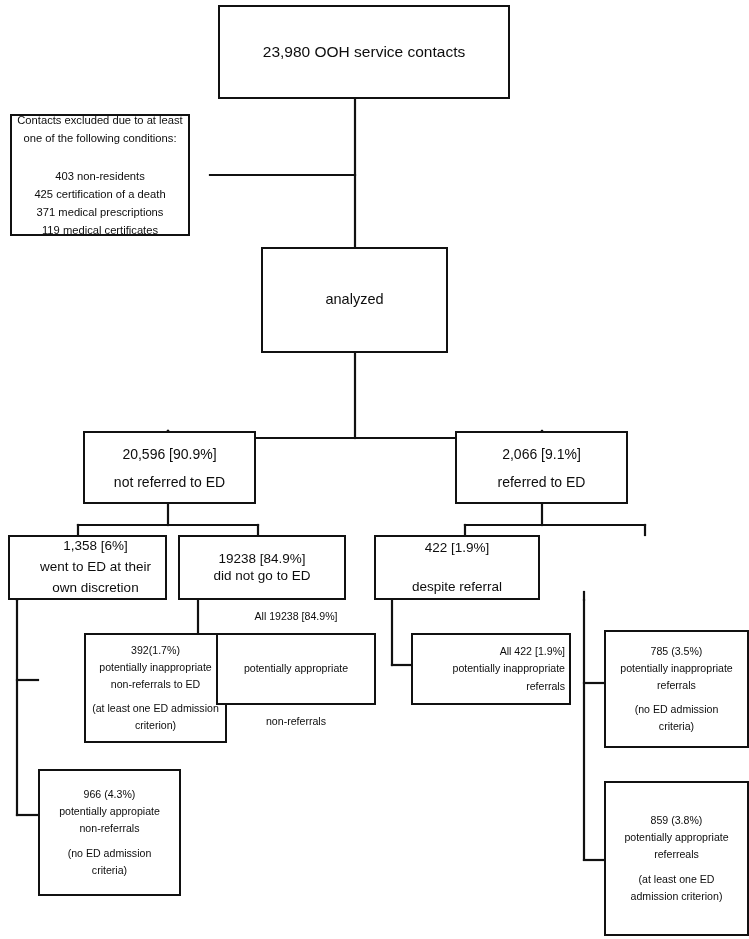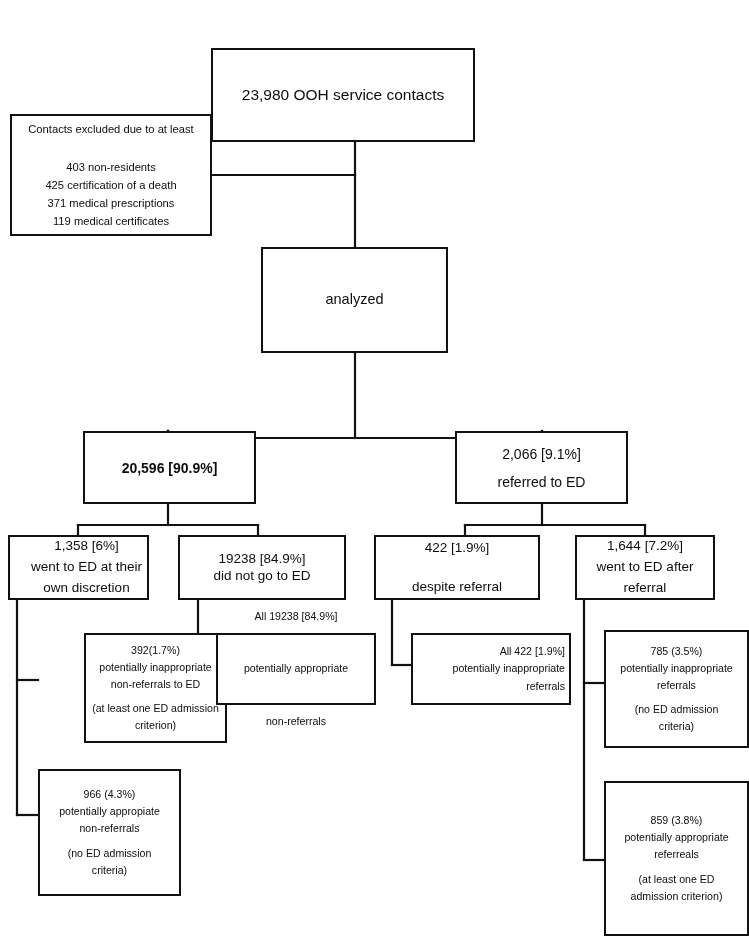--- a/index.html
+++ b/index.html
@@ -101,66 +101,63 @@
       <path d="M392,600 L392,665"></path>
       <path d="M392,665 L411,665"></path>
 
       <path d="M584,600 L584,860"></path>
       <path d="M584,600 L584,592"></path>
       <path d="M584,683 L604,683"></path>
       <path d="M584,860 L604,860"></path>
     </g>
   </svg>
 
-  <div class="node t-root" style="left:211px; top:5px; width:264px; height:94px;margin-top:43px;">
+  <div class="node t-root" style="left:218px; top:5px; width:292px; height:94px;">
     <span class="line">23,980 OOH service contacts</span>
   </div>
 
-  <div class="node t-excl" style="left:10px; top:114px; width:202px; height:122px;">
+  <div class="node t-excl" style="left:10px; top:114px; width:180px; height:122px;">
     <span class="line">Contacts excluded due to at least</span>
+    <span class="line">one of the following conditions:</span>
     <span class="line gap">403 non-residents</span>
     <span class="line">425 certification of a death</span>
     <span class="line">371 medical prescriptions</span>
     <span class="line">119 medical certificates</span>
   </div>
 
   <div class="node t-main" style="left:261px; top:247px; width:187px; height:106px;">
     <span class="line">analyzed</span>
   </div>
 
-  <div class="node t-branch" style="left:83px; top:431px; width:173px; height:73px;font-weight:bold;">
+  <div class="node t-branch" style="left:83px; top:431px; width:173px; height:73px;">
     <span class="line">20,596 [90.9%]</span>
+    <span class="line">not referred to ED</span>
   </div>
 
   <div class="node t-branch" style="left:455px; top:431px; width:173px; height:73px;">
     <span class="line">2,066 [9.1%]</span>
     <span class="line">referred to ED</span>
   </div>
 
-  <div class="node t-leaf4" style="left:8px; top:535px; width:141px; height:65px;padding-left:20px;">
+  <div class="node t-leaf4" style="left:8px; top:535px; width:159px; height:65px;padding-left:20px;">
     <span class="line">1,358 [6%]</span>
     <span class="line">went to ED at their</span>
     <span class="line">own discretion</span>
   </div>
 
   <div class="node t-leaf4 tight" style="left:178px; top:535px; width:168px; height:65px;">
     <span class="line">19238 [84.9%]</span>
     <span class="line">did not go to ED</span>
   </div>
 
   <div class="node t-leaf4" style="left:374px; top:535px; width:166px; height:65px;gap:18px;">
     <span class="line">422 [1.9%]</span>
     <span class="line">despite referral</span>
   </div>
 
-  <div class="node t-leaf4" style="left:575px; top:535px; width:140px; height:65px;">
-    <span class="line">1,644 [7.2%]</span>
-    <span class="line">went to ED after</span>
-    <span class="line">referral</span>
-  </div>
 
   <div class="node t-small" style="left:40px; top:633px; width:143px; height:110px;margin-left:44px;">
     <span class="line">392(1.7%)</span>
     <span class="line">potentially inappropriate</span>
     <span class="line">non-referrals to ED</span>
     <span class="line gap">(at least one ED admission</span>
     <span class="line">criterion)</span>
   </div>
 
   <div class="node t-small" style="left:38px; top:769px; width:143px; height:127px;">

